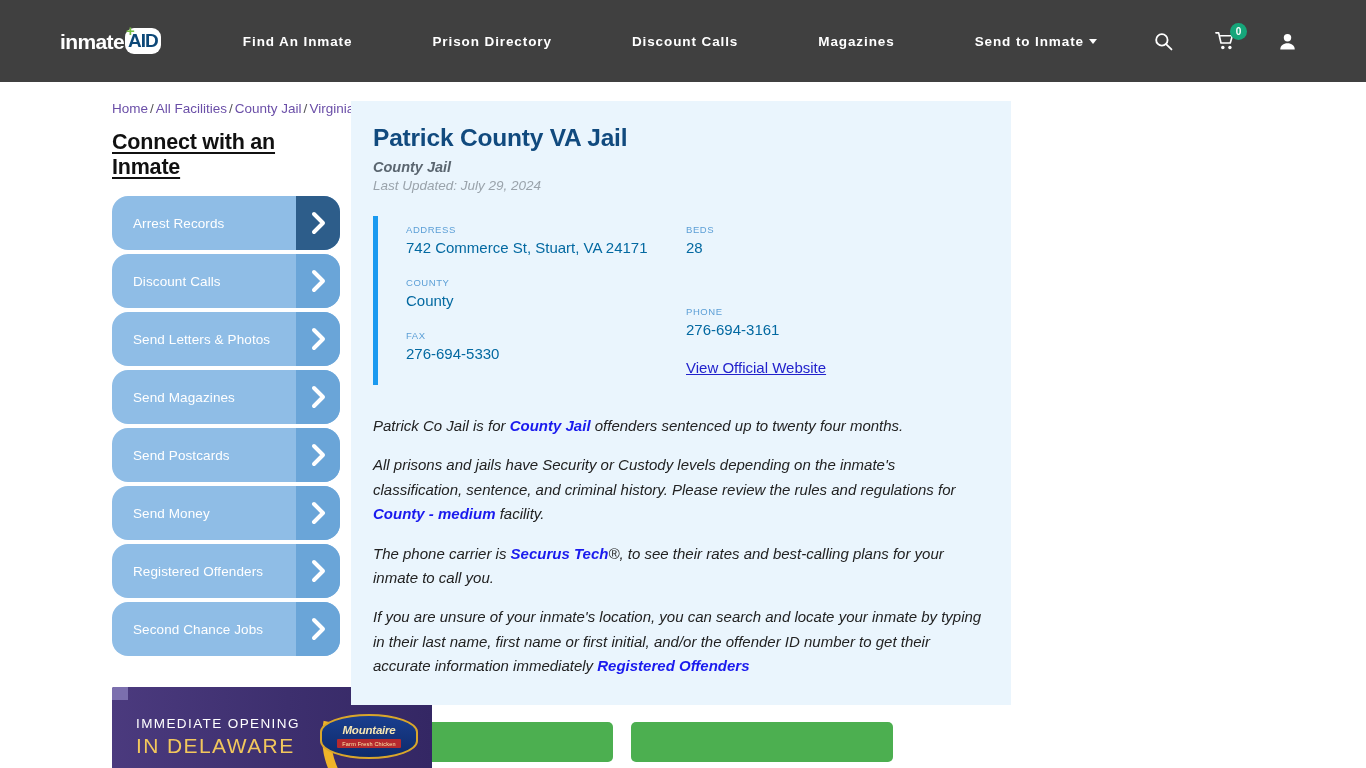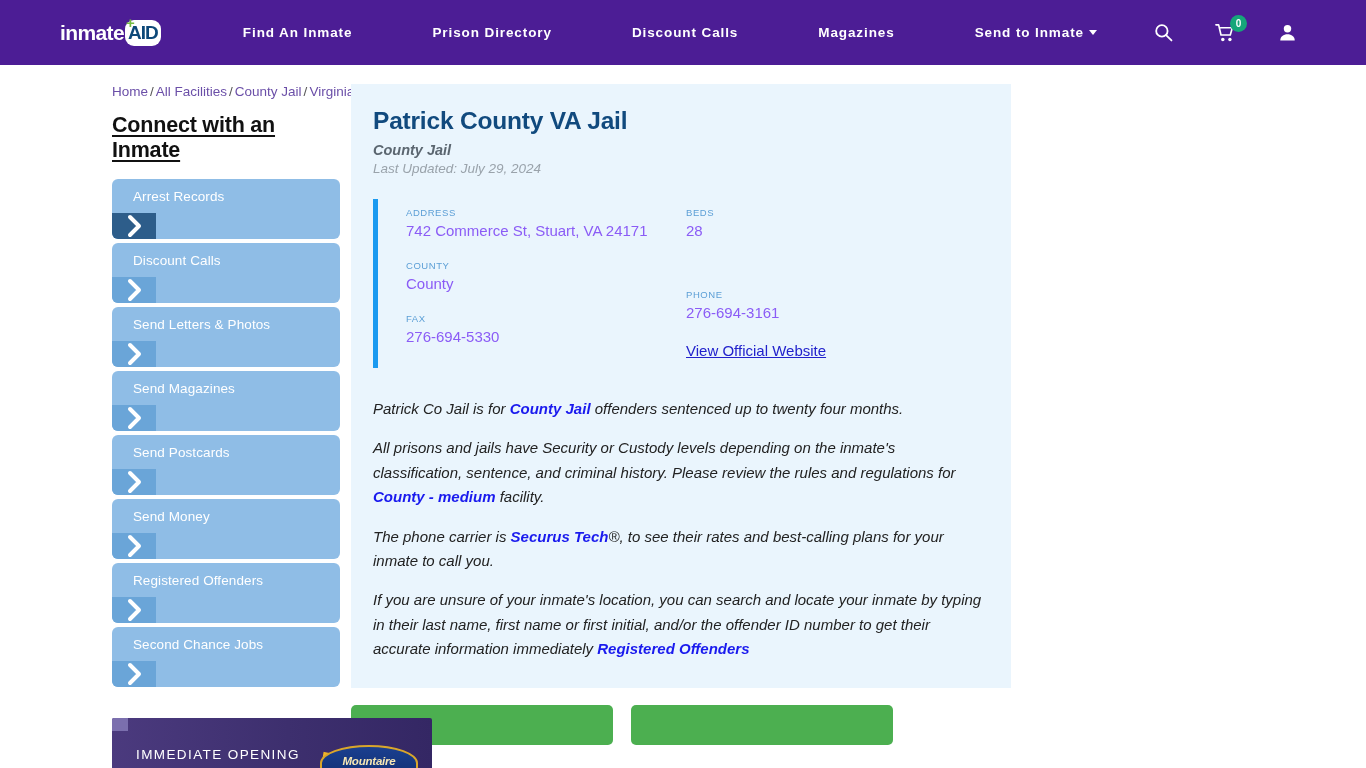--- a/index.html
+++ b/index.html
@@ -5,22 +5,22 @@
   * { box-sizing: border-box; margin: 0; padding: 0; }
   html, body {
     width: 1366px; height: 768px;
     overflow: hidden;
     background: #ffffff;
     font-family: "Liberation Sans", sans-serif;
   }
 
   
   .site-header {
-    height: 65px;
-    background: #4c1d95;
+    height: 82px;
+    background: #404040;
     display: flex;
     align-items: center;
     padding: 0 0 0 60px;
     position: relative;
   }
   .logo {
     display: flex;
     align-items: center;
     height: 30px;
     margin-right: 62px;
@@ -137,28 +137,27 @@
     color: #111111;
     text-decoration: underline;
     text-underline-offset: 3px;
     margin-bottom: 16px;
     letter-spacing: -0.2px;
   }
 
   
   .side-item {
     display: flex;
-    height: 60px;
+    height: 54px;
     margin-bottom: 4px;
     background: #8fbde6;
-    border-radius: 6px;
+    border-radius: 16px;
     overflow: hidden;
     cursor: pointer;
     align-items: stretch;
-    flex-direction: column;
   }
   .side-item .label {
     flex: 1 1 auto;
     display: flex;
     align-items: center;
     padding-left: 21px;
     color: #ffffff;
     font-size: 13.5px;
     letter-spacing: 0.1px;
   }
@@ -280,21 +279,21 @@
   .info-field { margin-bottom: 18px; }
   .info-field:last-child { margin-bottom: 0; }
   .info-label {
     font-size: 9.5px;
     color: #5c9fd6;
     letter-spacing: 0.55px;
     margin-bottom: 3px;
   }
   .info-value {
     font-size: 15px;
-    color: #8b5cf6;
+    color: #0369a1;
     line-height: 1.38;
   }
   .info-link {
     font-size: 15px;
     color: #2222cc;
     text-decoration: underline;
   }
   .info-spacer { height: 29px; }
 
   .fac-body { margin-top: 29px; }

